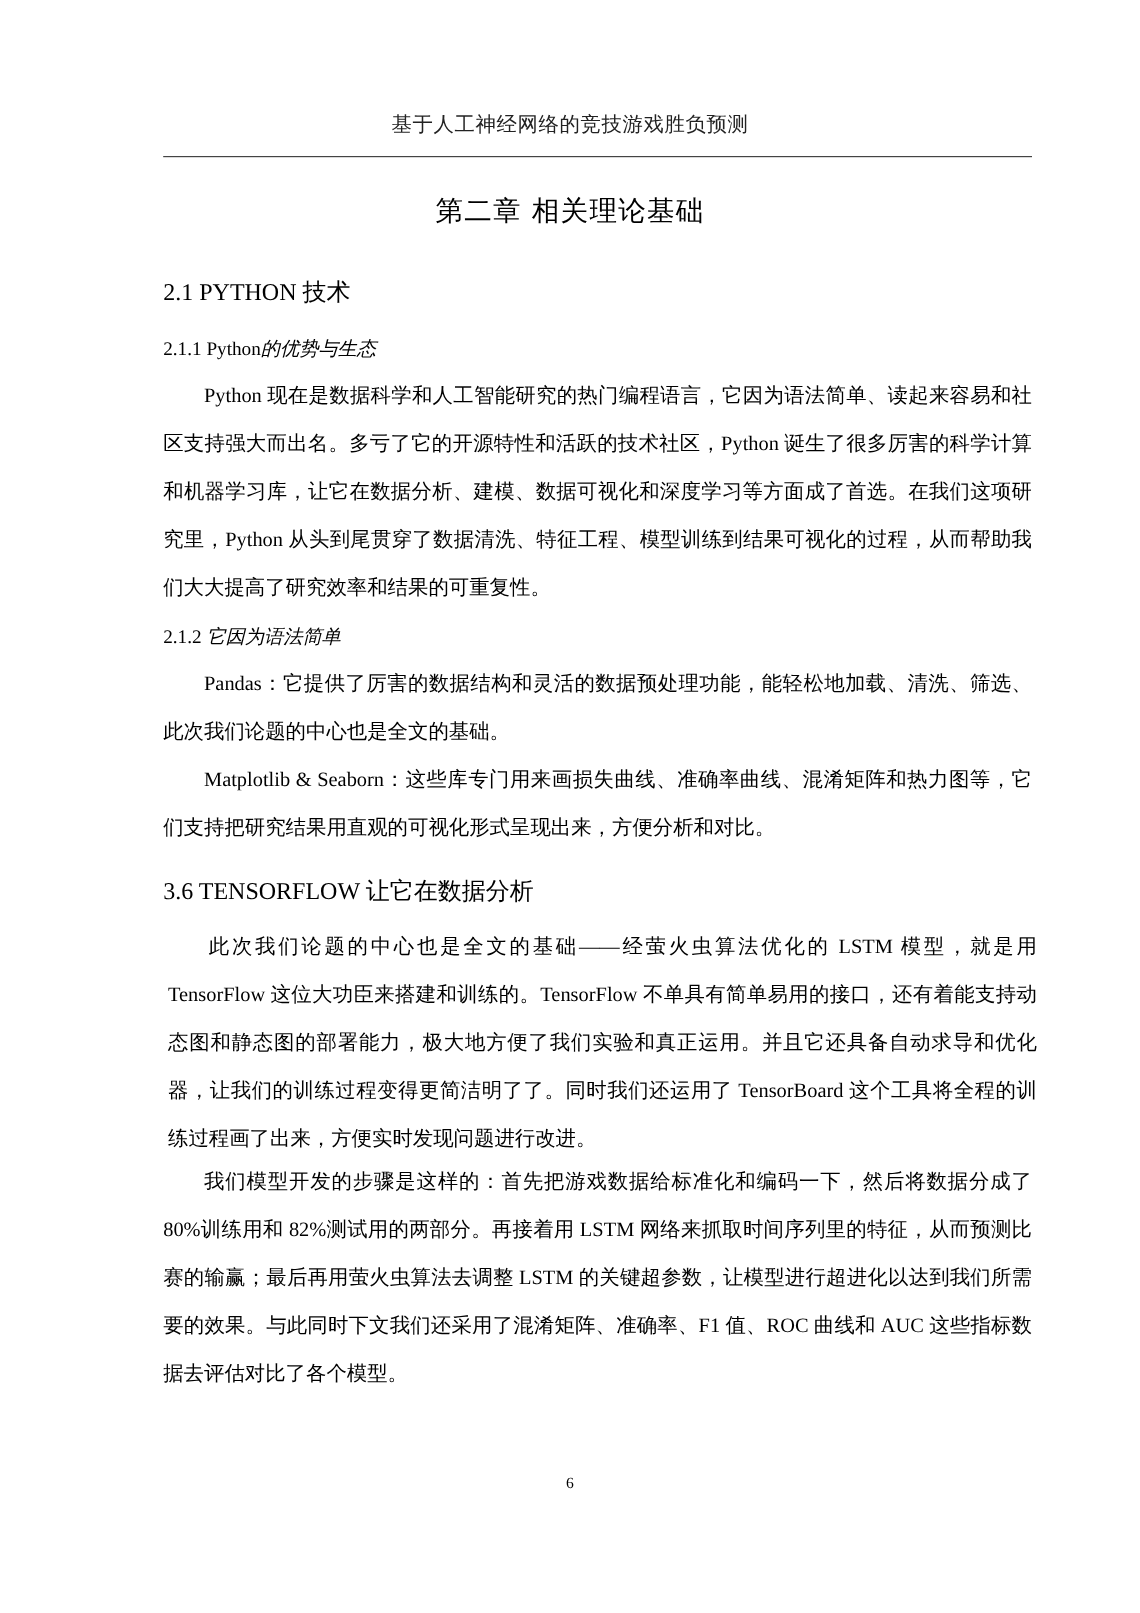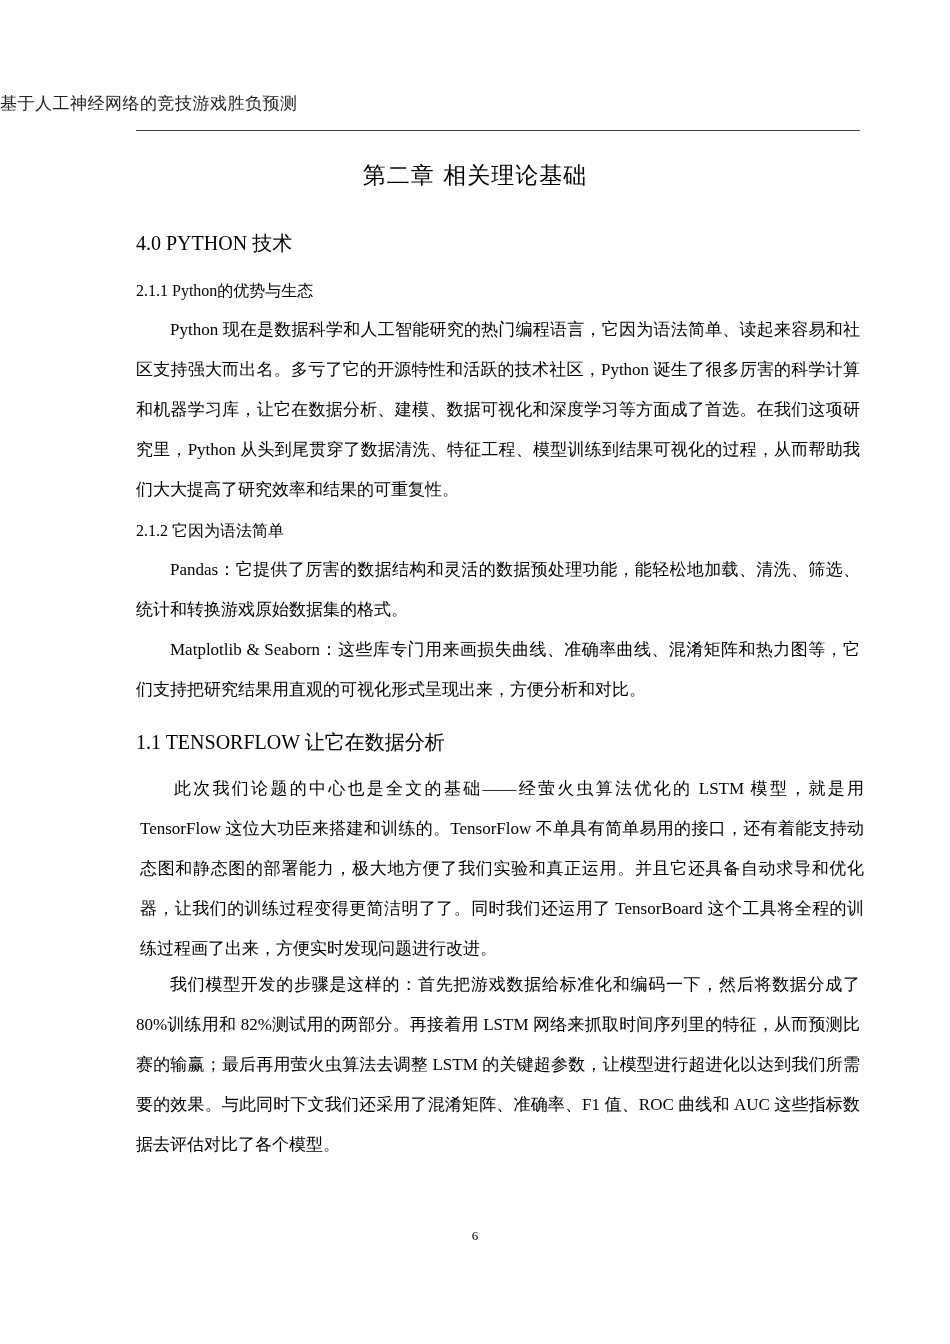--- a/index.html
+++ b/index.html
@@ -1,59 +1,59 @@
 <!DOCTYPE html>
 <html><head>
   <meta charset="utf-8">
   <style>
     html, body { margin: 0; padding: 0; background: #ffffff; }
     body { width: 950px; height: 1344px; position: relative; overflow: hidden;
            font-family: "Liberation Serif", "DejaVu Serif", serif; color: #000; }
-    .running-header { position: absolute; top: 92px; left: 0; width: 950px; 
+    .running-header { position: absolute; top: 92px; left: 0; width: 950px; text-align: center;
                       font-size: 17px; color: #222; letter-spacing: 0.5px; }
     .header-rule { position: absolute; top: 130px; left: 136px; width: 724px; height: 0;
                    border-top: 1.3px solid #444; }
     .chapter-title { position: absolute; top: 160px; left: 0; width: 950px; text-align: center;
                      font-family: "DejaVu Sans", "Liberation Sans", sans-serif; font-size: 23px; font-weight: normal; letter-spacing: 1px; }
     .h2 { font-size: 20px; position: absolute; left: 136px; }
     .h2 .cjk { font-family: "DejaVu Sans", sans-serif; }
     .h3 { font-size: 16px; position: absolute; left: 136px; }
-    .h3 .cjk { font-family: "DejaVu Sans", sans-serif; }
+    .h3 .cjk { font-family: "DejaVu Sans", sans-serif; font-style: italic; }
     .para { position: absolute; left: 136px; width: 724px; font-size: 17px; line-height: 40px;
             text-indent: 2em; text-align: justify; }
     .page-number { position: absolute; top: 1228px; left: 0; width: 950px; text-align: center; font-size: 13px; }
   </style>
 </head>
 <body>
 
 <div class="running-header">基于人工神经网络的竞技游戏胜负预测</div>
 <div class="header-rule"></div>
 
 <h1 class="chapter-title" style="margin:0">第二章  相关理论基础</h1>
 
 <div class="h2" style="top:230px">
-  <span>4.0</span>
+  <span>2.1</span>
   <span>PYTHON</span>
   <span class="cjk">技术</span>
 </div>
 
 <div class="h3" style="top:281px">
   <span>2.1.1</span>
   <span>Python</span><span class="cjk">的优势与生态</span>
 </div>
 <p class="para" style="top:310px; margin:0">Python 现在是数据科学和人工智能研究的热门编程语言，它因为语法简单、读起来容易和社区支持强大而出名。多亏了它的开源特性和活跃的技术社区，Python 诞生了很多厉害的科学计算和机器学习库，让它在数据分析、建模、数据可视化和深度学习等方面成了首选。在我们这项研究里，Python 从头到尾贯穿了数据清洗、特征工程、模型训练到结果可视化的过程，从而帮助我们大大提高了研究效率和结果的可重复性。</p>
 
 <div class="h3" style="top:521px">
   <span>2.1.2</span>
   <span class="cjk">它因为语法简单</span>
 </div>
-<p class="para" style="top:550px; margin:0">Pandas：它提供了厉害的数据结构和灵活的数据预处理功能，能轻松地加载、清洗、筛选、统计和转换游戏原始数据集的格式。</p>
+<p class="para" style="top:550px; margin:0">Pandas：它提供了厉害的数据结构和灵活的数据预处理功能，能轻松地加载、清洗、筛选、此次我们论题的中心也是全文的基础。</p>
 <p class="para" style="top:630px; margin:0">Matplotlib &amp; Seaborn：这些库专门用来画损失曲线、准确率曲线、混淆矩阵和热力图等，它们支持把研究结果用直观的可视化形式呈现出来，方便分析和对比。</p>
 
 <div class="h2" style="top:729px">
-  <span>1.1</span>
+  <span>3.6</span>
   <span>TENSORFLOW</span>
   <span class="cjk">让它在数据分析</span>
 </div>
 <p class="para" style="top:765px; margin:4px">此次我们论题的中心也是全文的基础——经萤火虫算法优化的 LSTM 模型，就是用 TensorFlow 这位大功臣来搭建和训练的。TensorFlow 不单具有简单易用的接口，还有着能支持动态图和静态图的部署能力，极大地方便了我们实验和真正运用。并且它还具备自动求导和优化器，让我们的训练过程变得更简洁明了了。同时我们还运用了 TensorBoard 这个工具将全程的训练过程画了出来，方便实时发现问题进行改进。</p>
 <p class="para" style="top:965px; margin:0">我们模型开发的步骤是这样的：首先把游戏数据给标准化和编码一下，然后将数据分成了 80%训练用和 82%测试用的两部分。再接着用 LSTM 网络来抓取时间序列里的特征，从而预测比赛的输赢；最后再用萤火虫算法去调整 LSTM 的关键超参数，让模型进行超进化以达到我们所需要的效果。与此同时下文我们还采用了混淆矩阵、准确率、F1 值、ROC 曲线和 AUC 这些指标数据去评估对比了各个模型。</p>
 
 <div class="page-number">6</div>
 
 </body></html>

